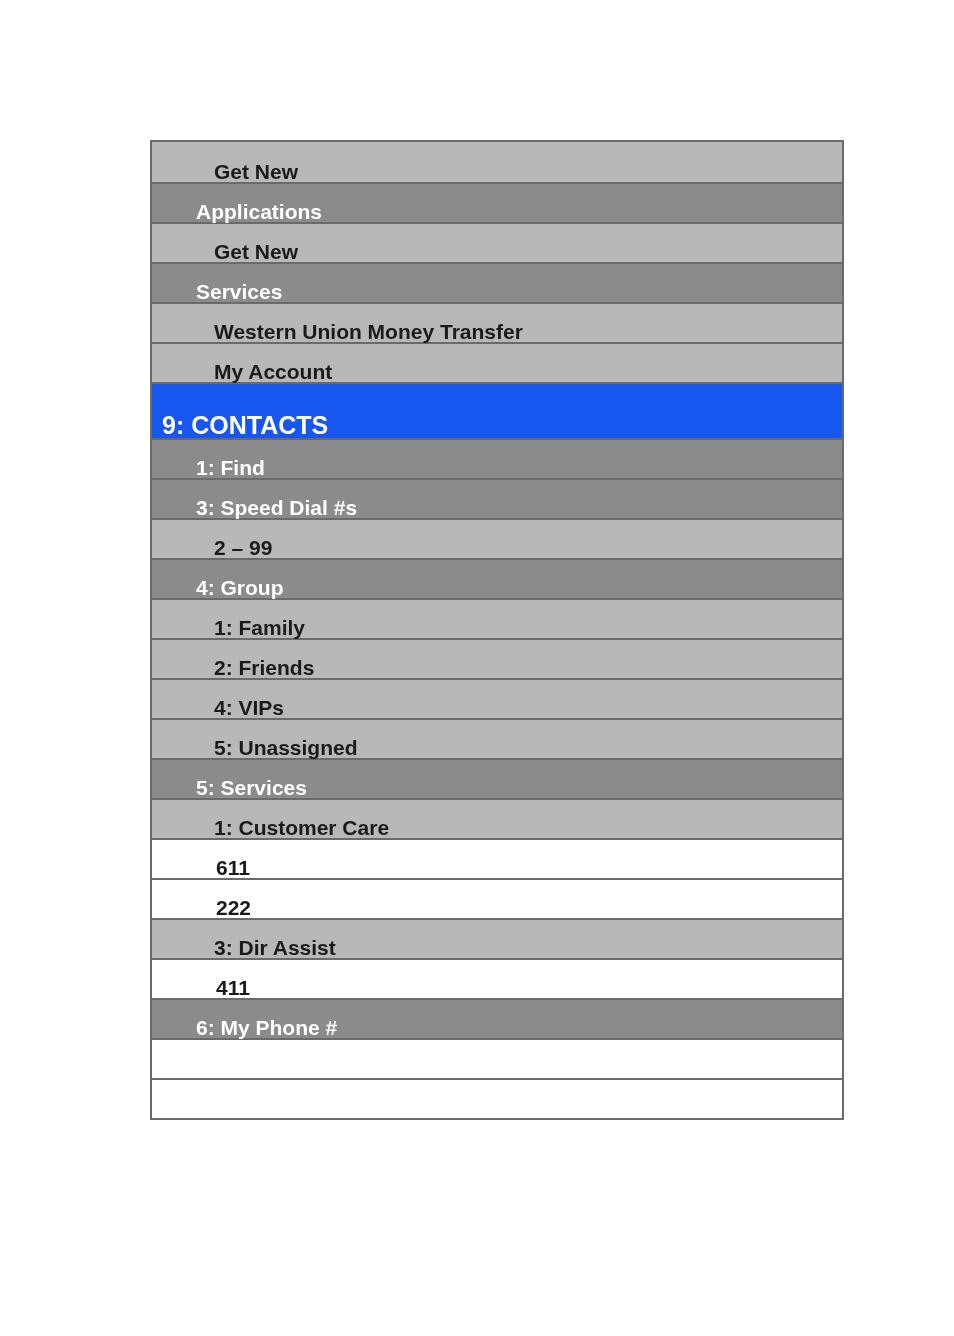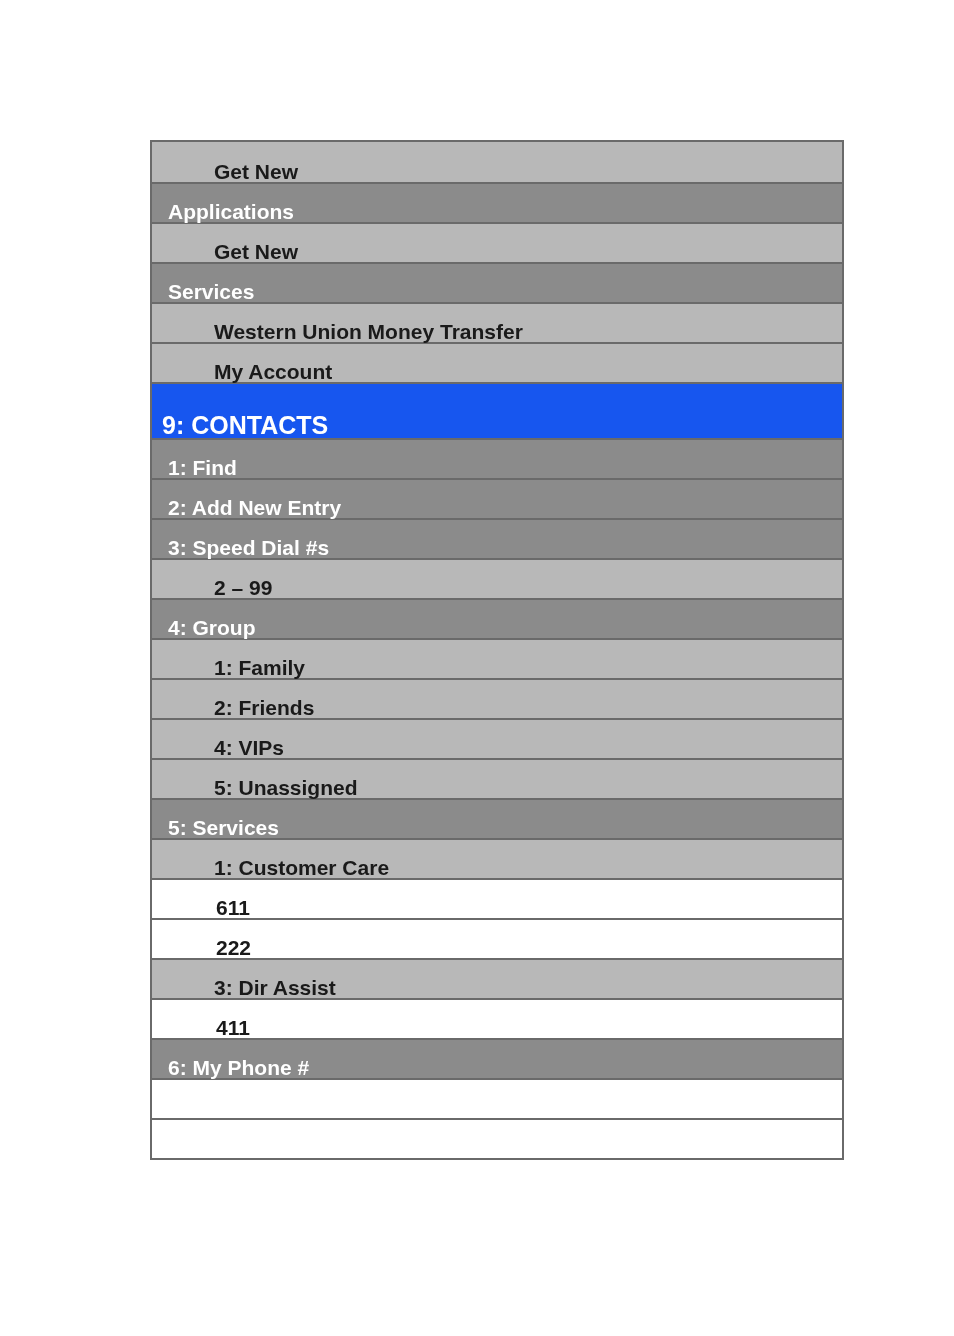--- a/index.html
+++ b/index.html
@@ -30,21 +30,21 @@
     .header-row {
       background: #1756ef;
       color: #ffffff;
       font-size: 25px;
       padding-left: 10px;
       height: 56px;
     }
     .level1-row {
       background: #8b8b8b;
       color: #ffffff;
-      padding-left: 16px;
+      padding-left: 44px;
     }
     .level2-row {
       background: #b8b8b8;
       color: #1a1a1a;
       padding-left: 62px;
     }
     .level3-row {
       background: #ffffff;
       color: #1a1a1a;
       padding-left: 64px;
@@ -75,23 +75,20 @@
       <span>Western Union Money Transfer</span>
     </div>
   <div class="row level2-row">
       <span>My Account</span>
     </div>
   <div class="row header-row">
       <span>9: CONTACTS</span>
     </div>
   <div class="row level1-row">
       <span>1: Find</span>
-    </div>
-  <div class="row level1-row">
-      <span>2: Add New Entry</span>
     </div>
   <div class="row level1-row">
       <span>3: Speed Dial #s</span>
     </div>
   <div class="row level2-row">
       <span>2 – 99</span>
     </div>
   <div class="row level1-row">
       <span>4: Group</span>
     </div>

